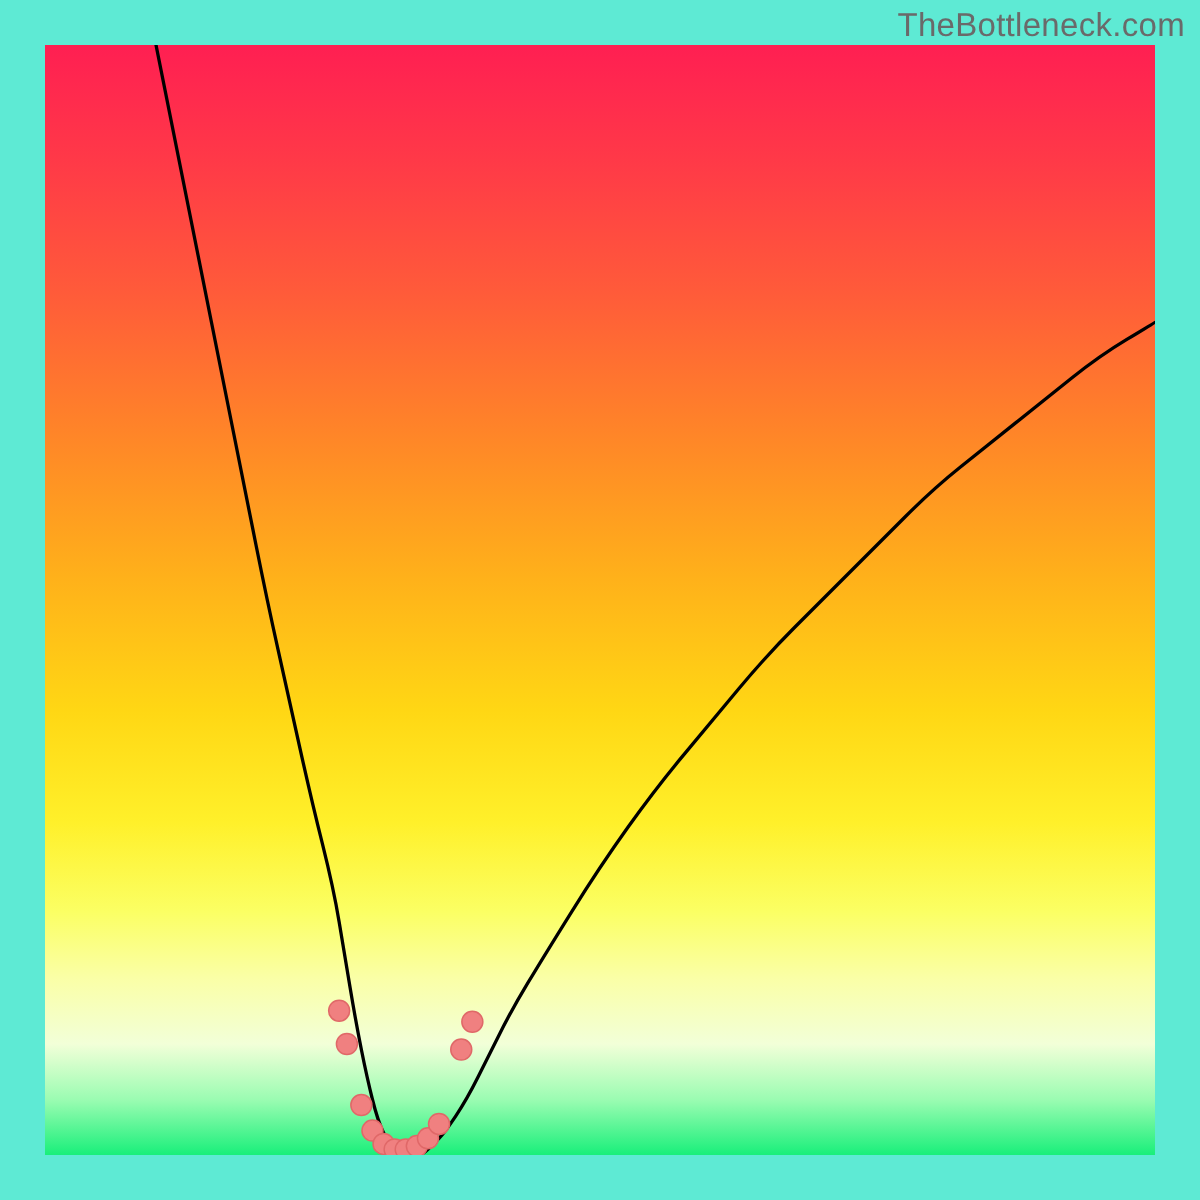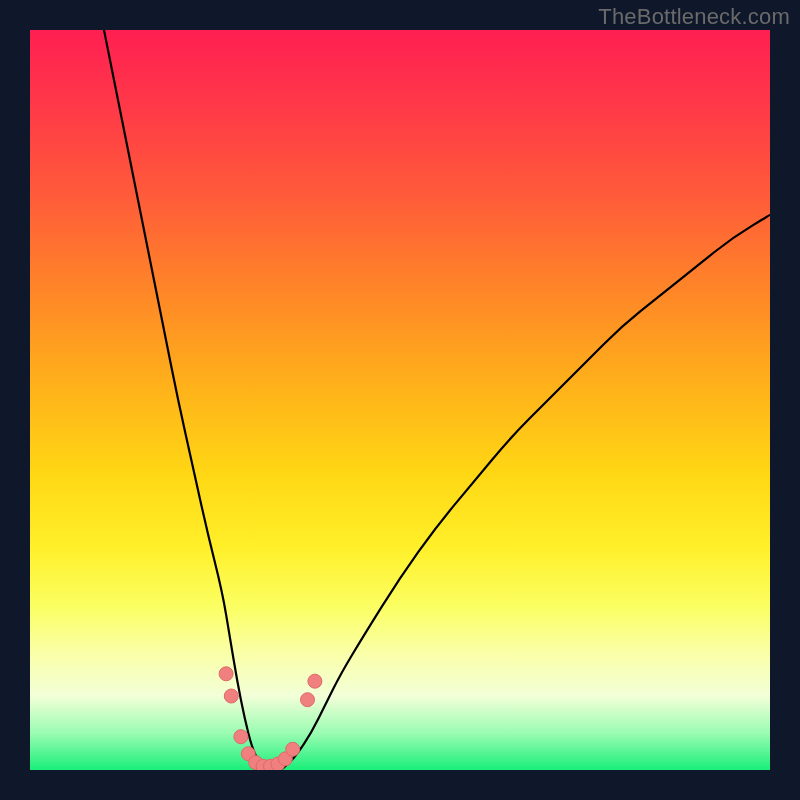--- a/index.html
+++ b/index.html
@@ -8,21 +8,21 @@
     width: 800px;
     height: 800px;
     overflow: hidden;
     background: #000;
     font-family: Arial, Helvetica, sans-serif;
   }
   .frame {
     position: relative;
     width: 800px;
     height: 800px;
-    background: #0f172a;
+    background: #5eead4;
   }
   .plot-area {
     position: absolute;
     left: 30px;
     top: 30px;
     width: 740px;
     height: 740px;
     background: linear-gradient(
       to bottom,
       #ff1f52 0%,

